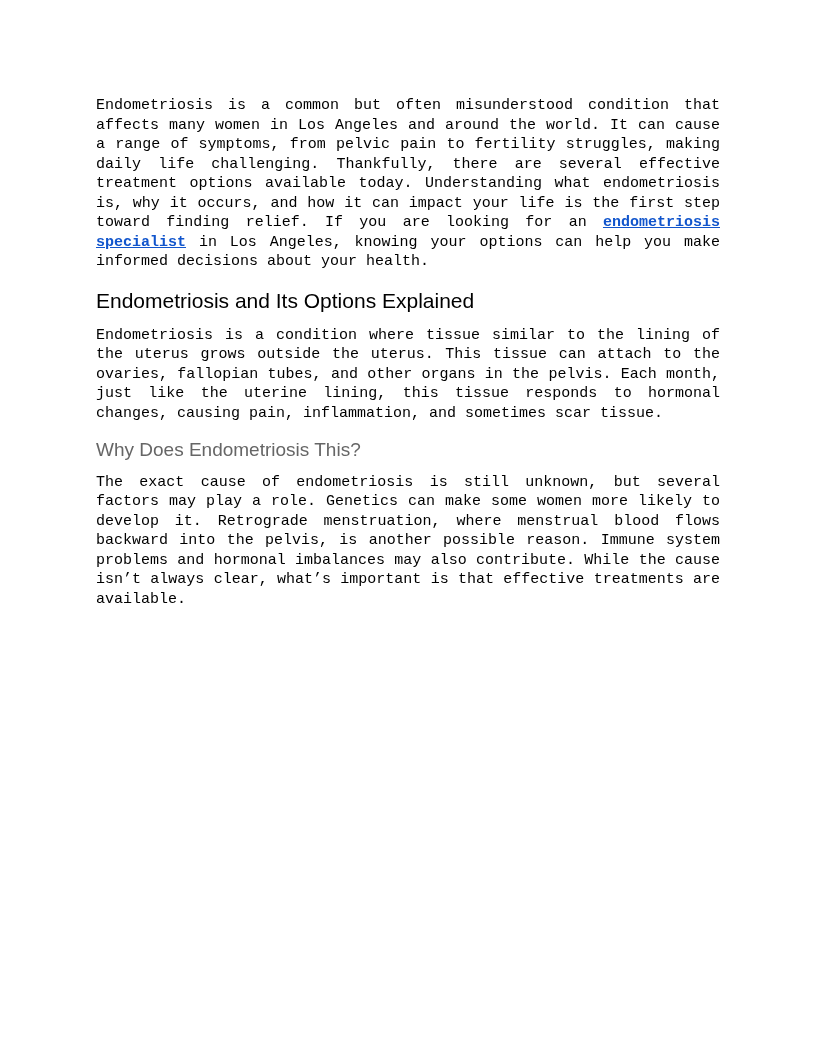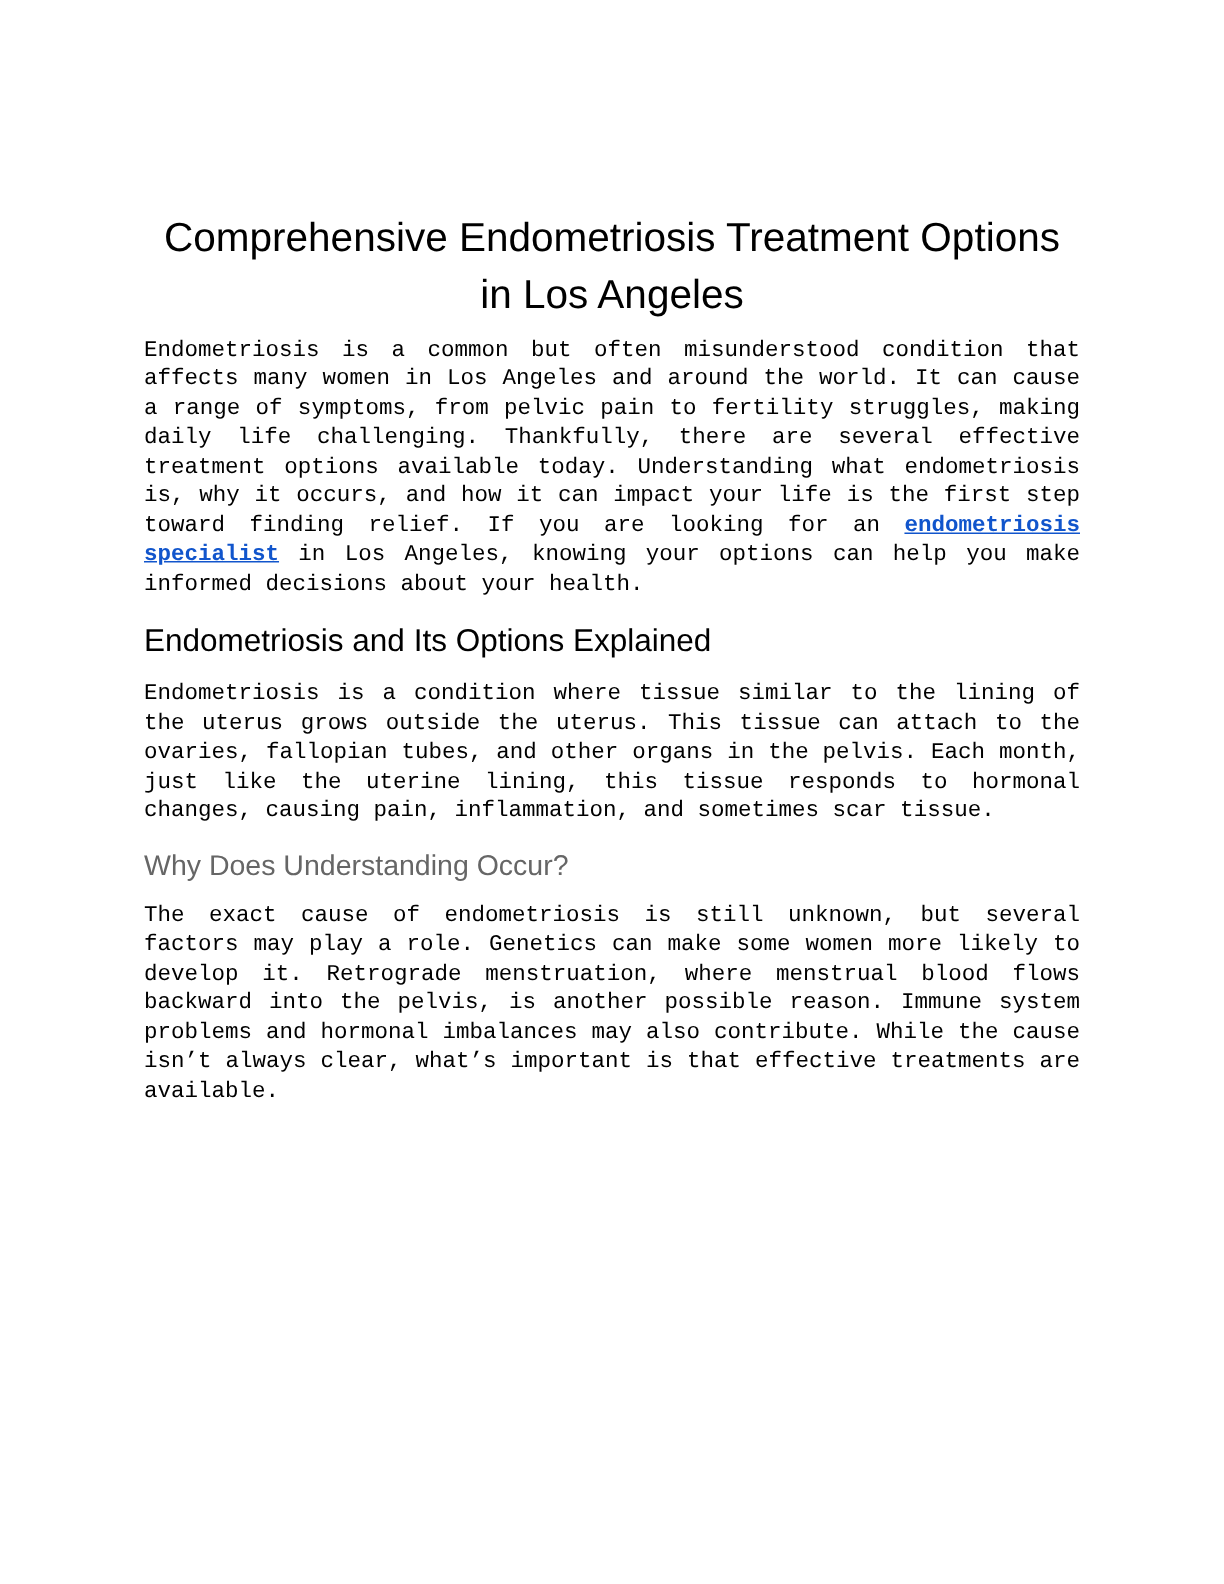--- a/index.html
+++ b/index.html
@@ -53,25 +53,24 @@
     font-weight: 700;
     text-decoration: underline;
     cursor: pointer;
   }
 </style>
 </head>
 <body>
 
 <div class="page">
 
-  <h1 class="doc-title">Comprehensive Endometriosis Treatment Options in Los Angeles</h1>
 
   <p class="body-text"><span>Endometriosis is a common but often misunderstood condition that affects many women in Los Angeles and around the world. It can cause a range of symptoms, from pelvic pain to fertility struggles, making daily life challenging. Thankfully, there are several effective treatment options available today. Understanding what endometriosis is, why it occurs, and how it can impact your life is the first step toward finding relief. If you are looking for an </span><a href="#" class="doc-link">endometriosis specialist</a><span> in Los Angeles, knowing your options can help you make informed decisions about your health.</span></p>
 
   <h2 class="section-heading">Endometriosis and Its Options Explained</h2>
 
   <p class="body-text">Endometriosis is a condition where tissue similar to the lining of the uterus grows outside the uterus. This tissue can attach to the ovaries, fallopian tubes, and other organs in the pelvis. Each month, just like the uterine lining, this tissue responds to hormonal changes, causing pain, inflammation, and sometimes scar tissue.</p>
 
-  <h3 class="sub-heading">Why Does Understanding Occur?</h3>
+  <h3 class="sub-heading">Why Does Endometriosis This?</h3>
 
   <p class="body-text">The exact cause of endometriosis is still unknown, but several factors may play a role. Genetics can make some women more likely to develop it. Retrograde menstruation, where menstrual blood flows backward into the pelvis, is another possible reason. Immune system problems and hormonal imbalances may also contribute. While the cause isn’t always clear, what’s important is that effective treatments are available.</p>
 
 </div>
 
 </body></html>

